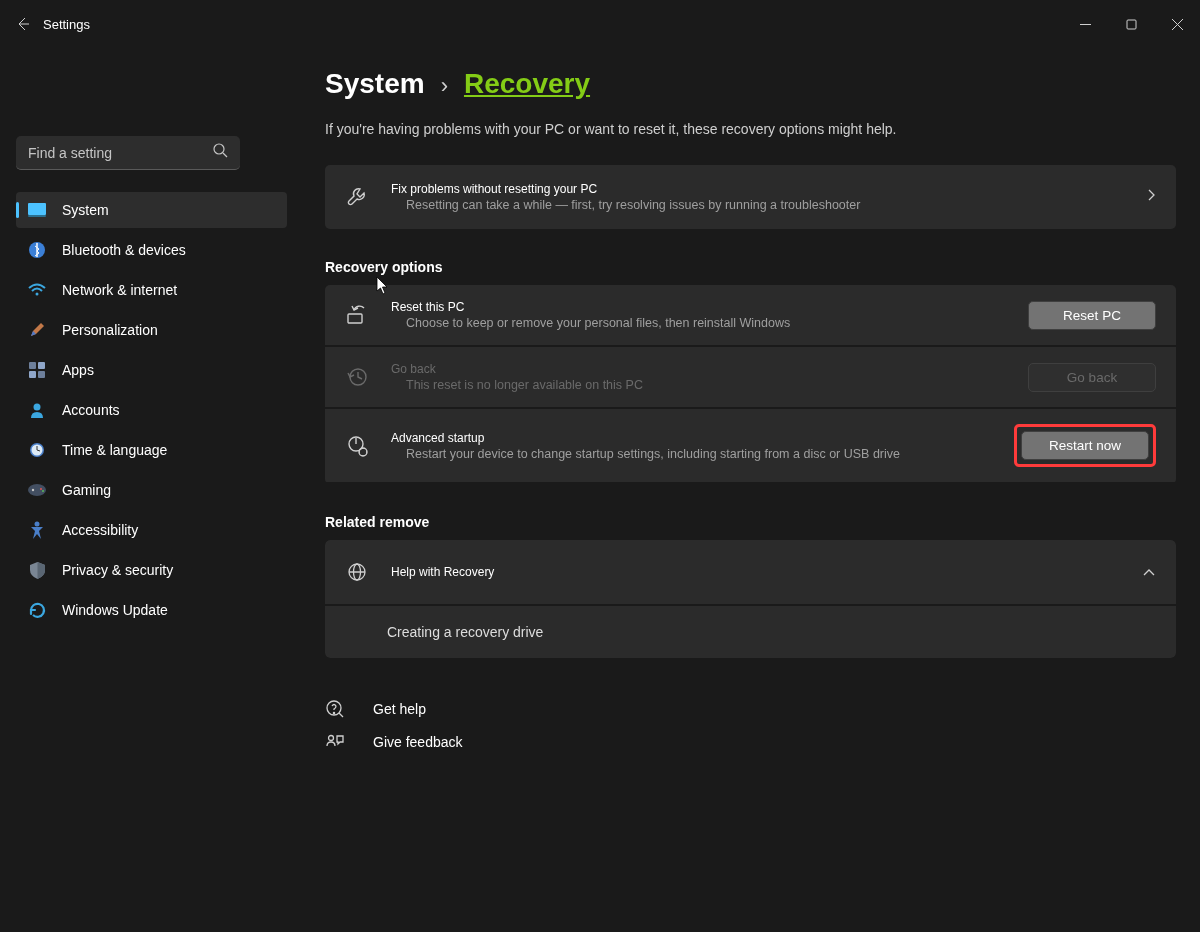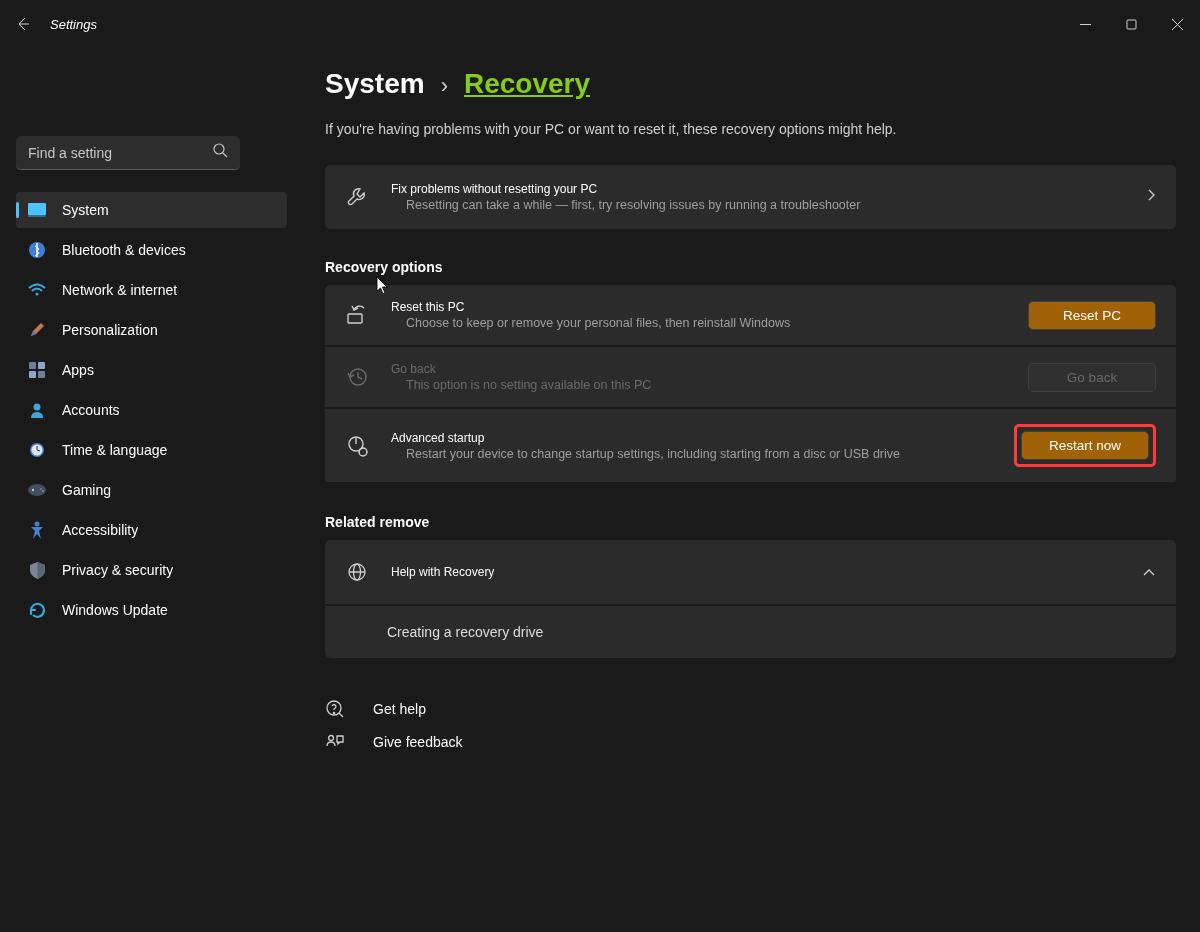--- a/index.html
+++ b/index.html
@@ -16,22 +16,21 @@
     .titlebar {
       height: 48px;
       display: flex;
       align-items: center;
       justify-content: space-between;
       padding-left: 14px;
     }
     .titlebar-left {
       display: flex;
       align-items: center;
-      gap: 18px;
-      font-style: italic;
+      gap: 11px;
     }
     .back-arrow { width: 18px; height: 18px; display:flex;align-items:center;justify-content:center; }
     .title { font-size: 13px; color: #ffffff; }
     .window-controls { display: flex; }
     .window-control { width: 46px; height: 36px; display:flex;align-items:center;justify-content:center; color:#cfcfcf; font-size:10px;}
 
     
     .app-body { display: flex; height: calc(100% - 48px); }
     .sidebar { width: 297px; padding: 0 0 0 0; }
     .content { flex: 1; padding: 10px 24px 40px 28px; }
@@ -96,21 +95,21 @@
     .card.standalone { margin-bottom: 30px;}
     .card-icon { width: 24px; display:flex;align-items:center;justify-content:center; color:#cfcfcf;}
     .card-main { flex: 1; }
     .card-title { font-size: 12px; color:#ffffff; }
     .card-sub { font-size: 12.5px; color:#9f9f9f; margin-top: 2px; margin-left: 15px; }
     .card-chevron { color:#cfcfcf; }
     .card.disabled .card-title,
     .card.disabled .card-sub,
     .card.disabled .card-icon { color:#6a6a6a; }
     .action-btn {
-      background:#a16207;
+      background:#737373;
       border: 1px solid #3f3f3f;
       border-radius:5px;
       padding: 6px 20px;
       min-width: 128px;
       font-size: 13.5px;
       color:#ffffff;
       text-align:center;
     }
     .action-btn.disabled { color:#6a6a6a; background:#2f2f2f;}
     .highlight-box {
@@ -344,21 +343,21 @@
       <div class="card disabled">
         <div class="card-icon">
           <svg width="22" height="22" viewBox="0 0 22 22" fill="none" stroke="#6a6a6a" stroke-width="1.4">
               <circle cx="12" cy="11" r="8"></circle>
               <path d="M12 6 L12 11 L16 13"></path>
               <path d="M2 7 L4 11 L8 9"></path>
             </svg>
         </div>
         <div class="card-main">
           <div class="card-title">Go back</div>
-          <div class="card-sub">This option is no setting available on this PC</div>
+          <div class="card-sub">This reset is no longer available on this PC</div>
         </div>
         <div class="action-btn disabled">Go back</div>
       </div>
 
       <div class="card">
         <div class="card-icon">
           <svg width="22" height="22" viewBox="0 0 22 22" fill="none" stroke="#cfcfcf" stroke-width="1.4">
               <circle cx="10" cy="9" r="7"></circle>
               <line x1="10" y1="3" x2="10" y2="9"></line>
               <circle cx="17" cy="17" r="4"></circle>

